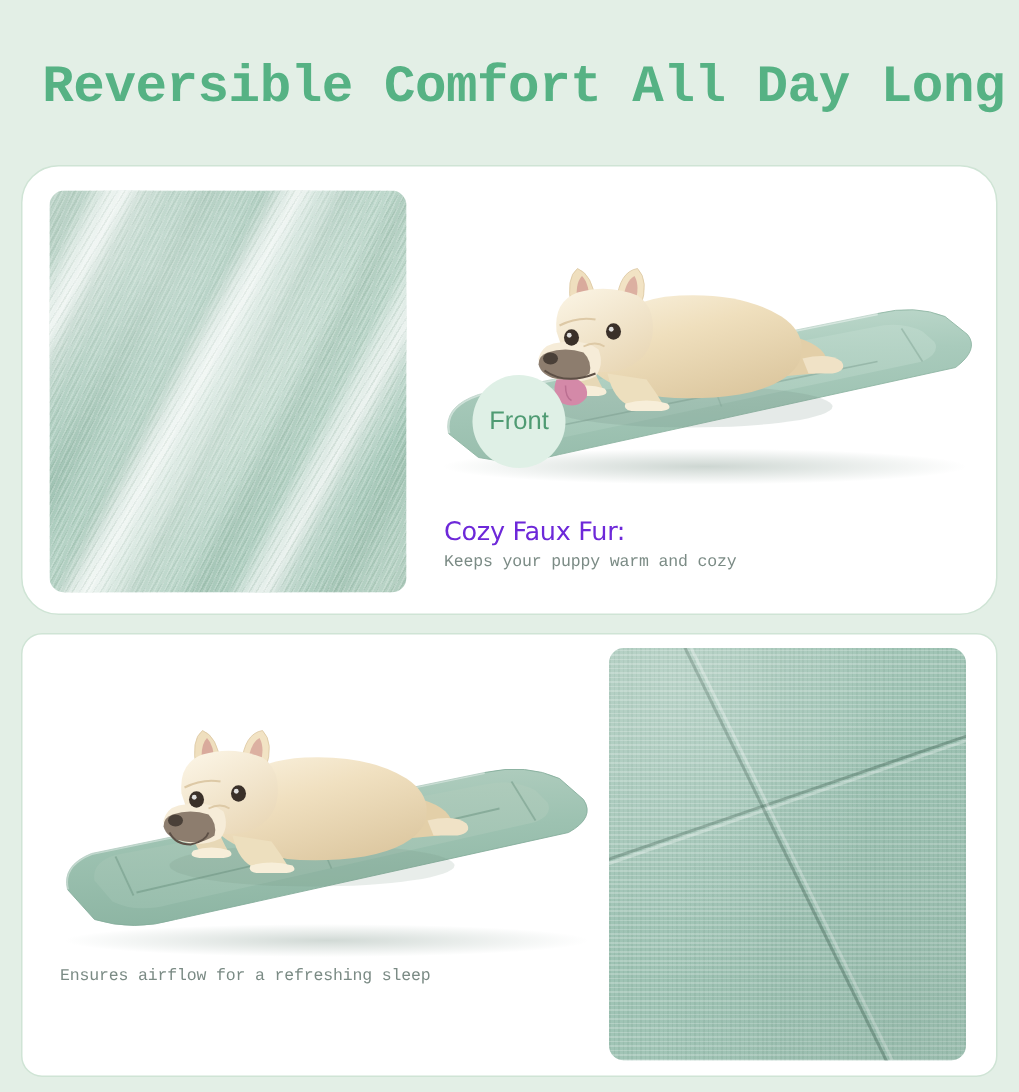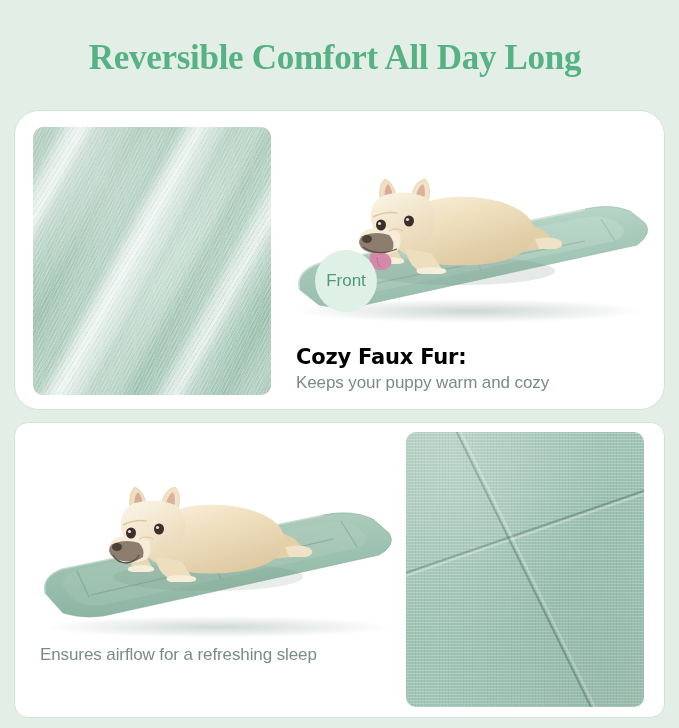--- a/index.html
+++ b/index.html
@@ -7,24 +7,24 @@
     width:679px; height:728px;
     background:#e3efe6;
     font-family:"Liberation Sans", sans-serif;
     overflow:hidden;
   }
   .page { position:relative; width:679px; height:728px; }
 
   
   .main-title {
     position:absolute; left:0; top:38px; width:670px;
-    text-align:center;
+    text-align:right;
     font-size:35px; font-weight:bold; letter-spacing:-0.3px;
     color:#56b284;
-    font-family:Liberation Serif, serif;
+    font-family:Liberation Mono, monospace;
   }
 
   
   .card {
     position:absolute; left:14px; width:651px;
     background:#ffffff;
     border:1px solid #cfe4d5;
     border-radius:14px;
   }
   #card-front { top:110px; height:300px;border-radius:25px; }
@@ -110,27 +110,27 @@
     font-size:17px; color:#4f9b73;
     font-family:"Liberation Sans", sans-serif;
   }
   #badge-front { left:300px; top:139px; }
 
   
   .caption { position:absolute; }
   #caption-front { left:296px; top:345px; }
   #caption-back  { left:40px;  top:645px; }
   .cap-title {
-    font-size:21px; font-weight:bold; color:#000000;
+    font-size:17px; font-weight:normal; color:#6d28d9;
     font-family:"DejaVu Sans", sans-serif;
     margin-bottom:4px; letter-spacing:-0.2px;
   }
   .cap-sub {
-    font-size:17px; color:#7b8b85;
-    font-family:Liberation Sans, sans-serif;
+    font-size:11px; color:#7b8b85;
+    font-family:Liberation Mono, monospace;
     letter-spacing:-0.1px;
   }
 </style>
 </head>
 <body>
 
 <div class="page">
 
   <div class="main-title">Reversible Comfort All Day Long</div>
 

